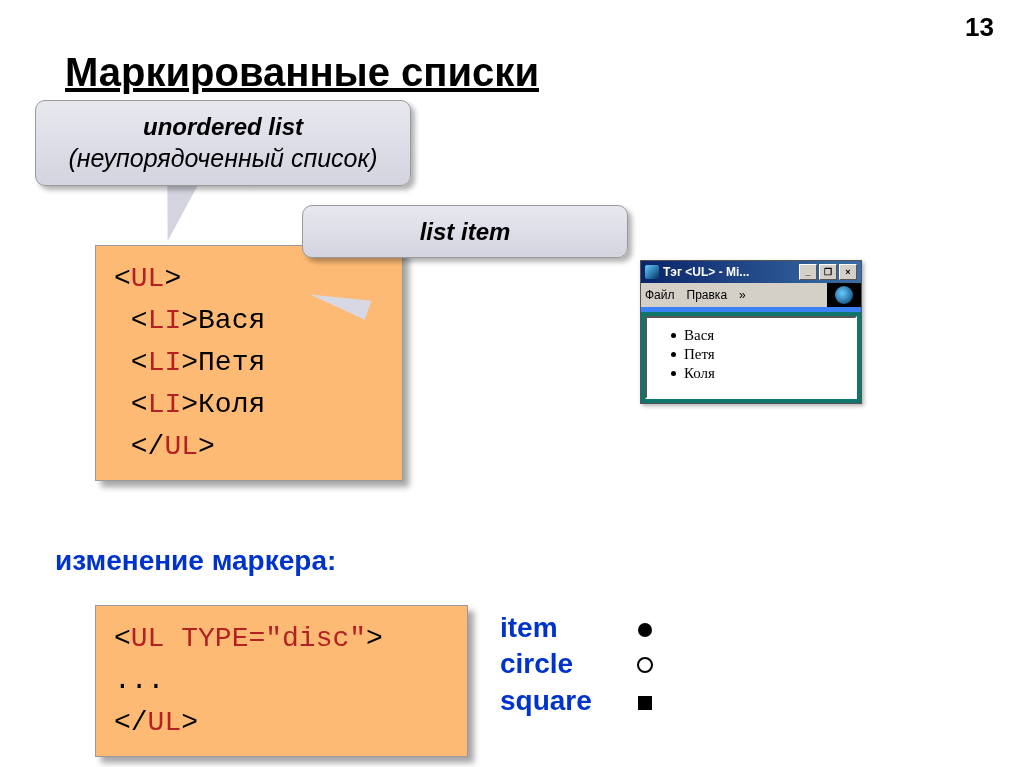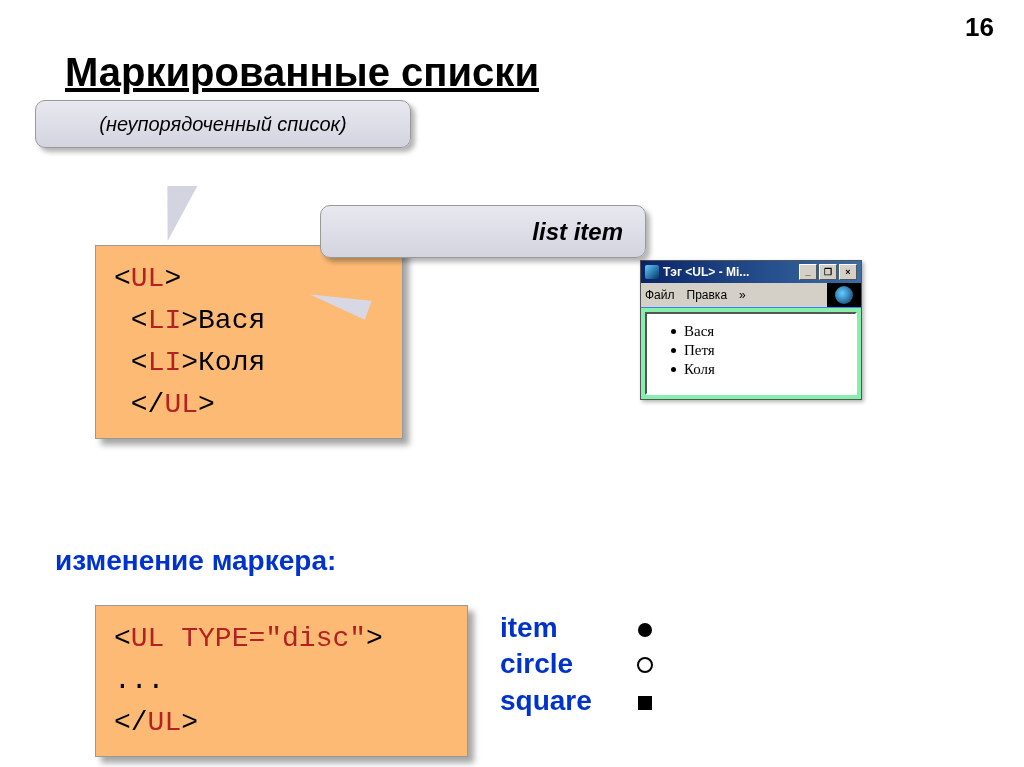--- a/index.html
+++ b/index.html
@@ -39,24 +39,24 @@
     line-height: 1.3;
     z-index: 5;
   }
   .callout .bold {
     font-weight: bold;
     font-style: italic;
     font-size: 24px;
   }
   .callout .italic {
     font-style: italic;
-    font-size: 20px;
+    font-size: 25px;
   }
   .callout1 { top: 100px; left: 35px; width: 330px; }
-  .callout2 { top: 205px; left: 320px; width: 280px; text-align: right; }
+  .callout2 { top: 205px; left: 302px; width: 280px; }
   .callout1-tail {
     position: absolute;
     top: 186px;
     left: 160px;
     width: 0;
     height: 0;
     border-left: 15px solid transparent;
     border-right: 15px solid transparent;
     border-top: 55px solid #d4d4e0;
     z-index: 4;
@@ -111,21 +111,21 @@
   .disc-sym { display:inline-block; width:14px; height:14px; border-radius:50%; background:#000; }
   .circle-sym { display:inline-block; width:12px; height:12px; border-radius:50%; border:2px solid #000; }
   .square-sym { display:inline-block; width:14px; height:14px; background:#000; }
 
   
   .win {
     position: absolute;
     top: 260px;
     left: 640px;
     width: 220px;
-    background: #86efac;
+    background: #0f766e;
     border: 1px solid #555;
     box-shadow: 2px 2px 4px rgba(0,0,0,0.3);
     font-size: 13px;
   }
   .win-titlebar {
     background: linear-gradient(to right, #0a246a, #3a6ea5);
     color: #fff;
     padding: 3px 4px;
     display: flex;
     align-items: center;
@@ -140,21 +140,21 @@
   }
   .win-buttons { display:flex; gap:2px; }
   .win-btn {
     width:16px; height:14px; background:#d4d0c8; border:1px solid #fff;
     border-right-color:#555; border-bottom-color:#555;
     font-size:9px; text-align:center; line-height:14px; color:#000;
     font-family: Arial;
   }
   .win-menubar {
     display:flex; align-items:center; padding:2px 4px; gap:12px;
-    border-bottom:1px solid #3b82f6; background:#d4d0c8;
+    border-bottom:5px solid #3b82f6; background:#d4d0c8;
     font-family: Tahoma, sans-serif; font-size:12px;
   }
   .win-menubar .spacer { flex:1; }
   .win-menubar .chev { font-size:12px; }
   .win-menubar .ie-logo {
     width:34px; height:24px; background:#000; margin:-2px -4px -2px 0;
     display:flex; align-items:center; justify-content:center;
   }
   .win-menubar .ie-logo-inner {
     width:18px;height:18px;border-radius:50%;
@@ -165,40 +165,44 @@
     border-right-color:#fff; border-bottom-color:#fff;
     margin:4px; padding:8px 4px 14px 8px;
     font-family: "Times New Roman", serif; font-size:15px;
   }
   .win-content .li-row { display:flex; align-items:center; gap:8px; padding:1px 0 1px 16px; }
   .win-content .bullet { width:5px; height:5px; background:#000; border-radius:50%; display:inline-block; }
 </style>
 </head>
 <body>
 
-<div class="page-number">16</div>
+<div class="page-number">13</div>
 
 <div class="title">Маркированные списки</div>
 
 <div class="callout callout1">
+  <div class="bold">unordered list</div>
   <div class="italic">(неупорядоченный список)</div>
 </div>
 <div class="callout1-tail"></div>
 
 <div class="callout callout2">
   <div class="bold">list item</div>
 </div>
 <div class="callout2-tail"></div>
 
 <div class="codebox codebox1">
   <div>
     <span>&lt;</span><span class="tag-name">UL</span><span>&gt;</span>
   </div>
   <div>
     &nbsp;<span>&lt;</span><span class="tag-name">LI</span><span>&gt;</span><span>Вася</span>
+  </div>
+  <div>
+    &nbsp;<span>&lt;</span><span class="tag-name">LI</span><span>&gt;</span><span>Петя</span>
   </div>
   <div>
     &nbsp;<span>&lt;</span><span class="tag-name">LI</span><span>&gt;</span><span>Коля</span>
   </div>
   <div>
     &nbsp;<span>&lt;/</span><span class="tag-name">UL</span><span>&gt;</span>
   </div>
 </div>
 
 <div class="win">

